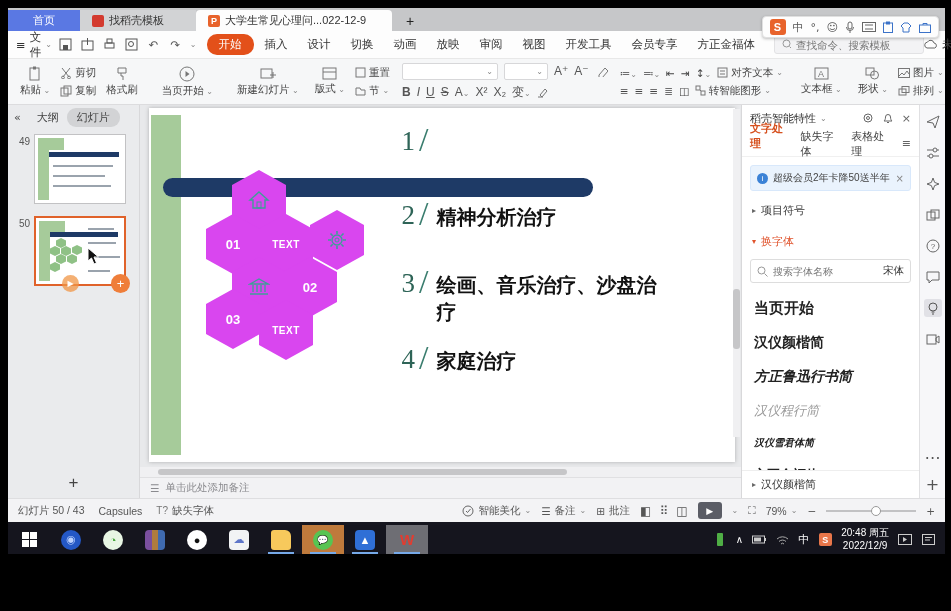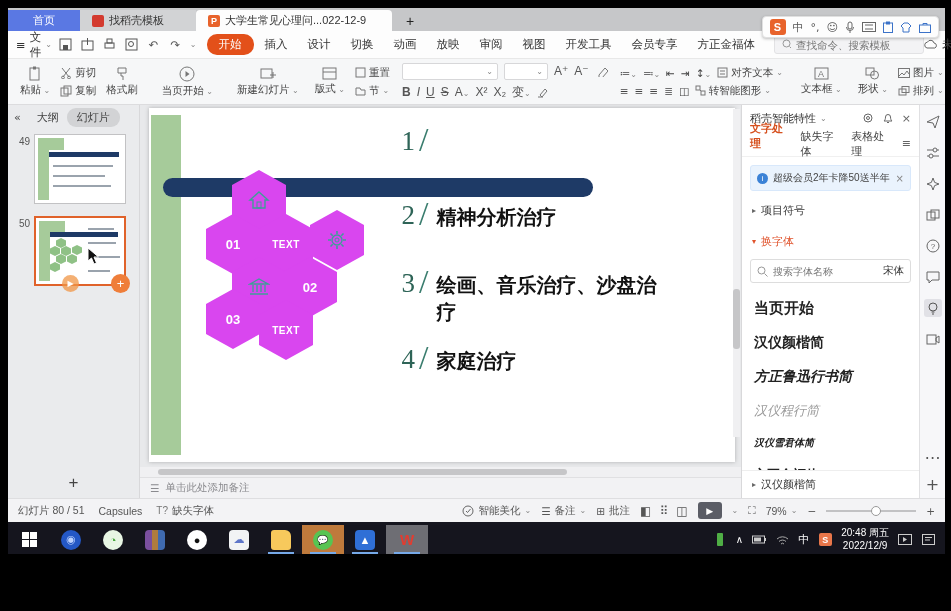--- a/index.html
+++ b/index.html
@@ -705,21 +705,21 @@
             </svg>
           </span>
         <span class="is-bottom">
           <span class="glyph">⋯</span>
           <span class="glyph">+</span>
         </span>
       </div>
     </div>
 
     <div class="statusbar">
-      <span class="st-item">幻灯片 80 / 51</span>
+      <span class="st-item">幻灯片 50 / 43</span>
       <span class="st-item">Capsules</span>
       <span class="st-item">
         <span style="font-size:10px;color:#777;">T?</span>
         <span>缺失字体</span>
       </span>
       <span class="st-right">
         <span class="st-item">
           <svg class="ic" width="12" height="12">
               <circle cx="6" cy="6" r="5" fill="none" stroke="#666"></circle>
               <path d="M4 6 l1.5 1.5 L8.5 4" fill="none" stroke="#666"></path>

